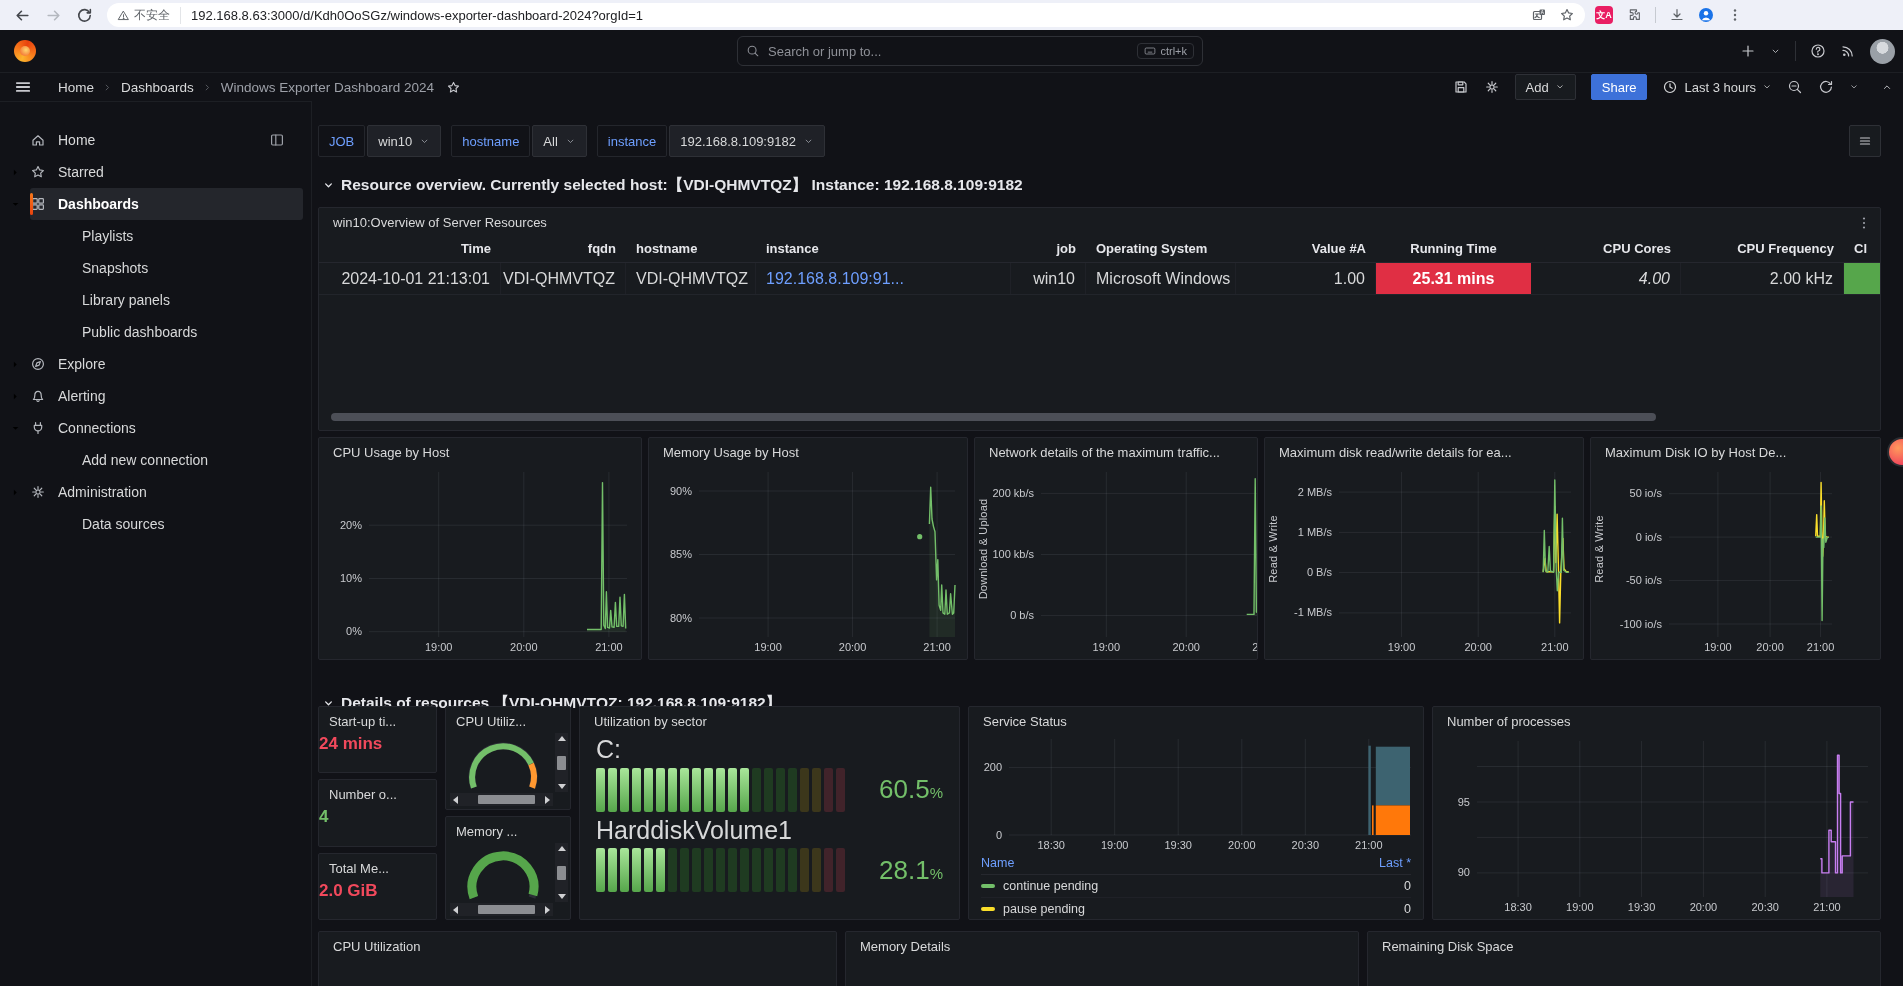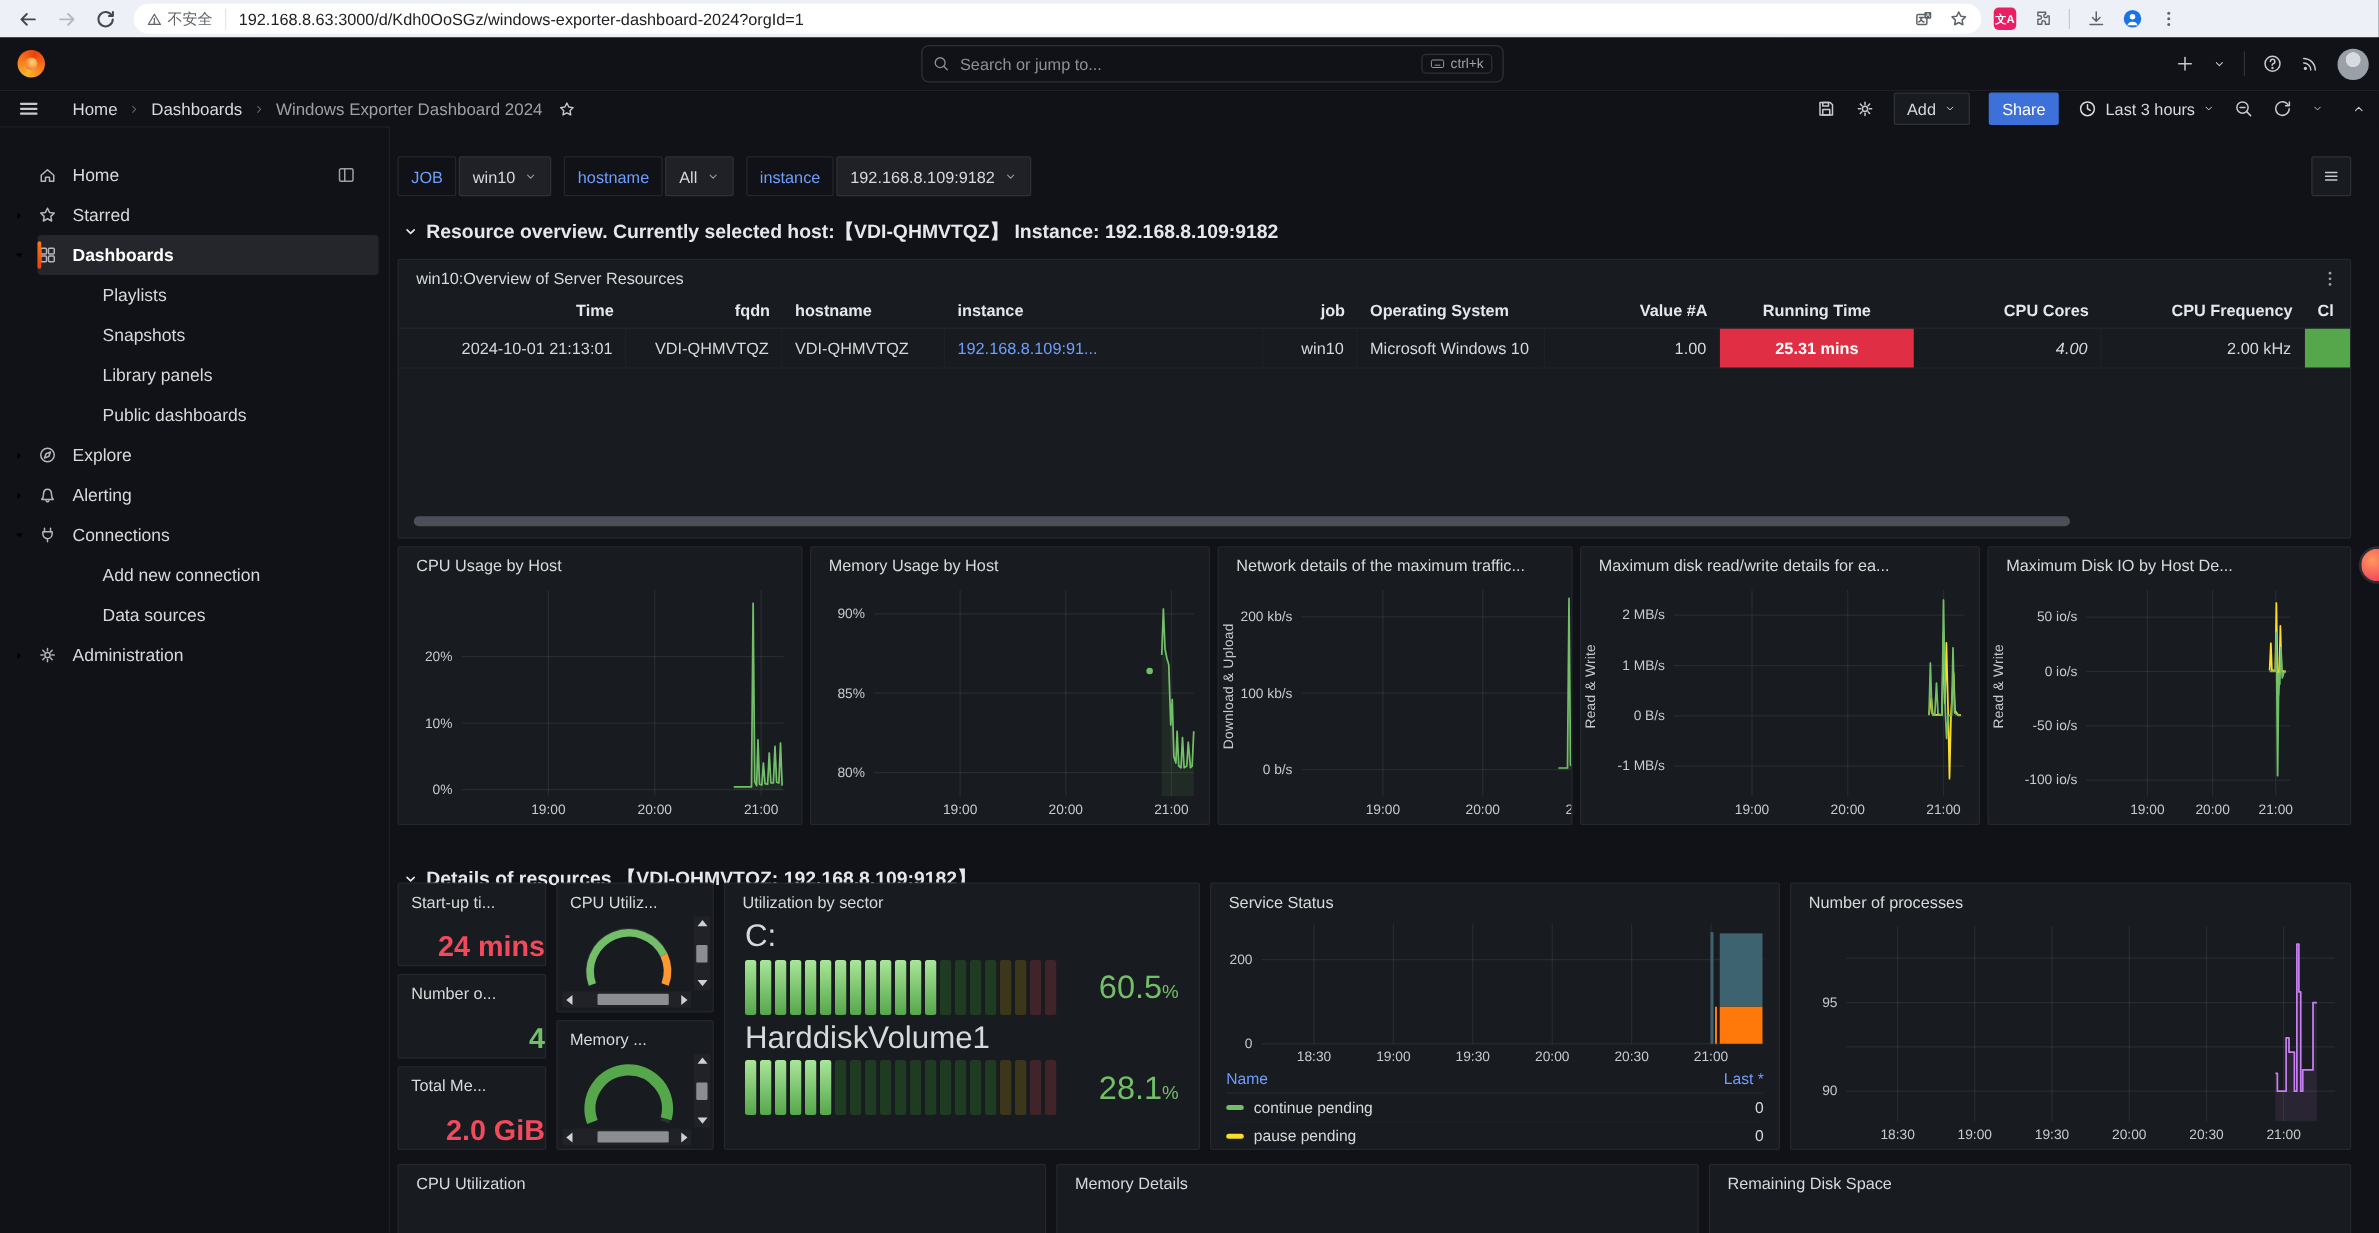--- a/index.html
+++ b/index.html
@@ -65,36 +65,36 @@
   .panelmenu-btn{position:absolute;right:22px;top:24px;width:32px;height:32px;border:1px solid #2e3036;border-radius:2px;background:#181b1f;display:flex;align-items:center;justify-content:center;color:#c8c9ce}
   
   .sectitle{position:absolute;left:10px;display:flex;align-items:center;gap:6px;font-size:15.5px;font-weight:600;color:#e6e7eb}
   .sectitle .icn svg{width:13px;height:13px;stroke-width:1.6}
   #sec1{top:74px}#sec2{top:592px}
   
   #tablepanel{left:6px;top:106px;width:1563px;height:224px}
   .thead{display:flex;margin-top:8px;border-bottom:1px solid #25272e;padding:0 0 6px 0}
   .thead .tc{font-weight:700;color:#e6e7eb;font-size:13px}
   .trow{display:flex;border-bottom:1px solid #22252b;height:32px;align-items:stretch}
-  .tc{padding:0 10px;font-size:13px;display:flex;align-items:center;overflow:hidden;white-space:nowrap;border-right:1px solid #1f2127;flex:none}
+  .tc{padding:0 10px;font-size:16px;display:flex;align-items:center;overflow:hidden;white-space:nowrap;border-right:1px solid #1f2127;flex:none}
   .tc.r{justify-content:flex-end}.tc.c{justify-content:center}
   .tc.link{color:#6e9fff}
   .hscroll-table{position:absolute;left:12px;bottom:9px;width:1325px;height:8px;border-radius:4px;background:#4c4f57}
   
   .chartsrow{position:absolute;left:6px;top:336px;width:1563px;height:223px;display:flex;gap:6px}
   .cpanel{position:relative;background:#181b1f;border:1px solid #25272e;border-radius:2px;overflow:hidden}
   .cbox{position:absolute;left:4px;right:4px;top:28px;bottom:4px}
   .grid{stroke:rgba(204,212,222,.09)}
   .tick{fill:#c8cace;font-size:11px;font-family:"Liberation Sans",sans-serif}
   .ylab{position:absolute;left:2px;top:50%;transform:translateY(-50%) rotate(180deg);writing-mode:vertical-rl;font-size:11px;color:#c8cace;letter-spacing:.2px}
   
   .detailsrow{position:absolute;left:6px;top:605px;width:1563px;height:214px;display:flex;gap:8px}
   .dcol{display:flex;flex-direction:column;gap:6px}
   .statp{position:relative;background:#181b1f;border:1px solid #25272e;border-radius:2px;flex:1;overflow:hidden}
-  .statv{text-align:right;font-size:23px;font-weight:700;margin-top:13px}
+  .statv{text-align:left;font-size:17px;font-weight:700;margin-top:3px}
   .gaugep{position:relative;background:#181b1f;border:1px solid #25272e;border-radius:2px;flex:1;overflow:hidden}
   .gbox{position:absolute;left:6px;top:24px;right:17px;bottom:16px}
   .vscroll{position:absolute;right:2px;top:26px;bottom:17px;width:13px;background:#202227;display:flex;flex-direction:column;justify-content:space-between;align-items:center}
   .hscroll{position:absolute;left:4px;right:17px;bottom:3px;height:13px;background:#202227;display:flex;justify-content:space-between;align-items:center}
   .sthumb-v{width:9px;height:14px;background:#8b8d91;border-radius:1px}
   .sthumb-h{height:9px;width:56%;background:#8b8d91;border-radius:1px;margin-left:10px}
   .tri{width:0;height:0}
   .tri.up{border-left:4px solid transparent;border-right:4px solid transparent;border-bottom:5px solid #cfd0d2;margin-top:3px}
   .tri.dn{border-left:4px solid transparent;border-right:4px solid transparent;border-top:5px solid #cfd0d2;margin-bottom:3px}
   .tri.lf{border-top:4px solid transparent;border-bottom:4px solid transparent;border-right:5px solid #cfd0d2;margin-left:3px}
@@ -434,36 +434,36 @@
           <path d="M5.6 2.6v2.8M10.4 2.6v2.8"></path>
           <path d="M4.3 5.4h7.4v1.8a3.7 3.7 0 0 1-7.4 0z"></path>
           <path d="M8 10.9v2.5"></path>
         </svg>
       </span>
       <span class="slabel">Connections</span>
     </div>
     <div class="srow child">
       <span class="slabel">Add new connection</span>
     </div>
-    <div class="srow child">
-      <span class="slabel">Data sources</span>
-    </div>
     <div class="srow">
       <span class="chev">
         <svg viewBox="0 0 16 16" style="width:13px;height:13px">
           <polyline points="6,4.5 9.5,8 6,11.5"></polyline>
         </svg>
       </span>
       <span class="sicon icn">
         <svg viewBox="0 0 16 16" style="width:16px;height:16px">
           <circle cx="8" cy="8" r="2.1"></circle>
           <path d="M8 2.7v1.8M8 11.5v1.8M2.7 8h1.8M11.5 8h1.8M4.25 4.25l1.3 1.3M10.45 10.45l1.3 1.3M11.75 4.25l-1.3 1.3M5.55 10.45l-1.3 1.3"></path>
         </svg>
       </span>
       <span class="slabel">Administration</span>
+    </div>
+    <div class="srow child">
+      <span class="slabel">Data sources</span>
     </div>
   </div>
 
 <div class="main">
 
   <div class="vars" id="vars">
       <div class="vargroup">
         <div class="varlabel">JOB</div>
         <div class="varvalue">
           <span>win10</span>

